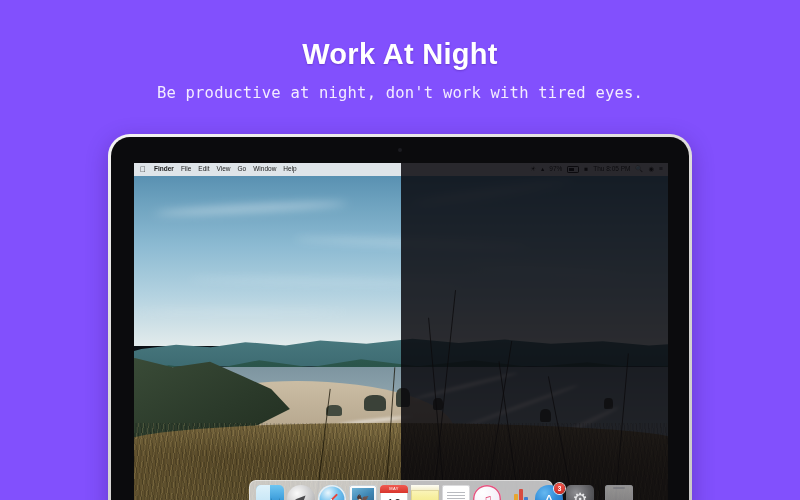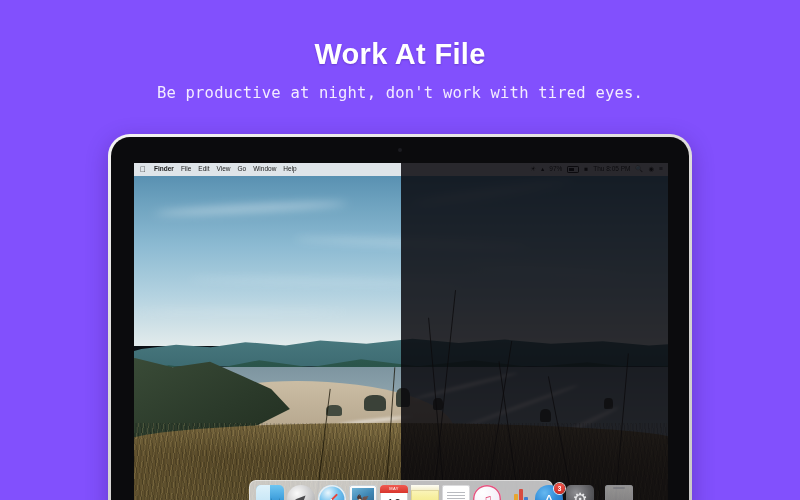--- a/index.html
+++ b/index.html
@@ -471,21 +471,21 @@
   .di-trash::before {
     content:"";
     position:absolute; left:8px; top:2px; width:12px; height:2px;
     border-radius:1px;
     background: rgba(120,120,126,0.8);
   }
 </style>
 </head>
 <body style="background: rgb(130, 80, 253);">
 
-<div class="headline">Work At File</div>
+<div class="headline">Work At Night</div>
 <div class="subhead">Be productive at night, don't work with tired eyes.</div>
 
 <div class="laptop">
   <div class="laptop-outer"></div>
   <div class="laptop-bezel">
     <div class="camera"></div>
   </div>
 
   <div class="screen">
 

